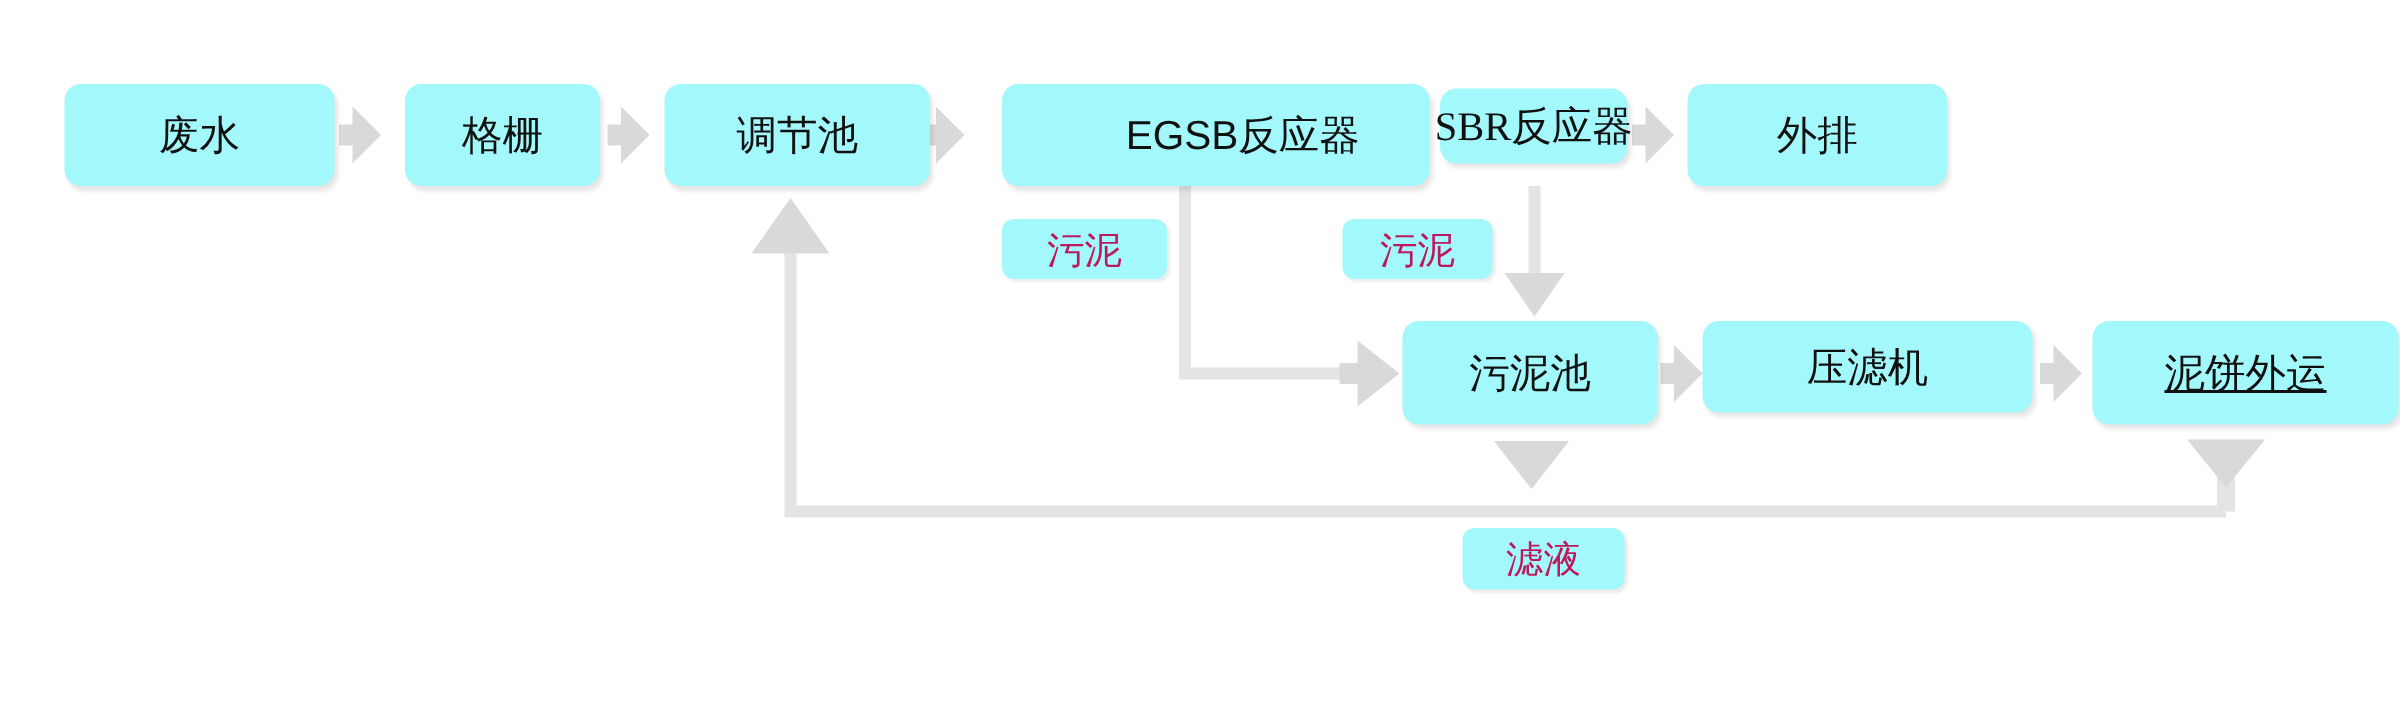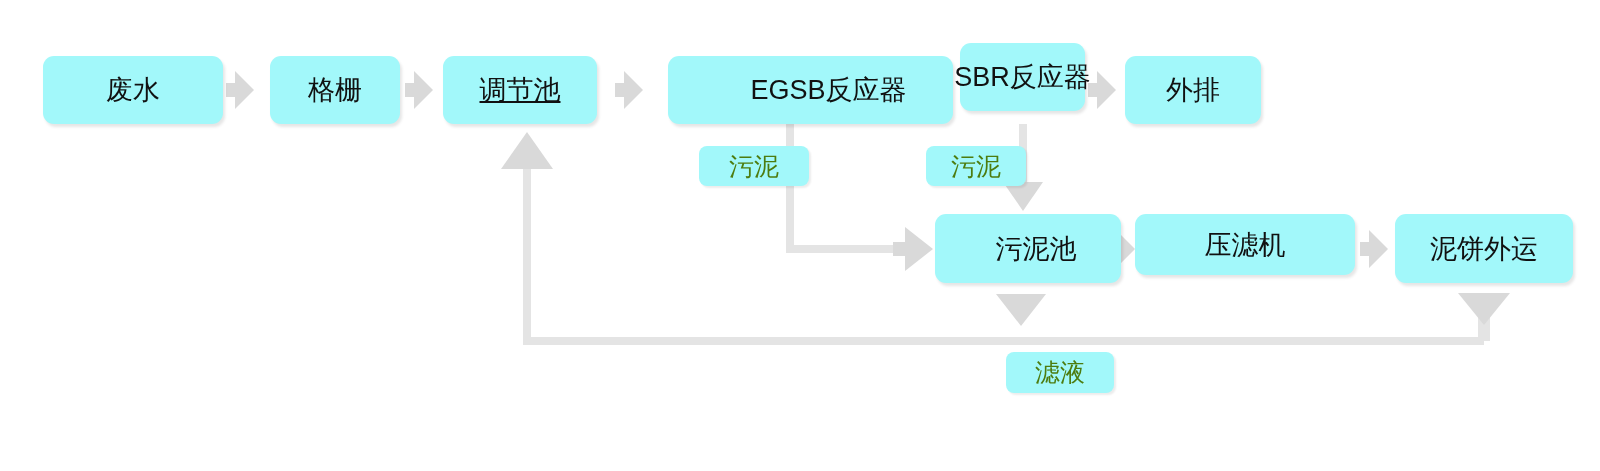--- a/index.html
+++ b/index.html
@@ -20,36 +20,35 @@
     display:flex; align-items:center; justify-content:center;
     font-size:27px; color:#111111;
     white-space:nowrap;
     box-shadow:2px 3px 3px rgba(0,0,0,0.10);
   }
   .slabel {
     position:absolute;
     background:#a2f8fa;
     border-radius:8px;
     display:flex; align-items:center; justify-content:center;
-    font-size:25px; color:#4d7c0f;
+    font-size:25px; color:#be185d;
     white-space:nowrap;
     box-shadow:2px 2px 2px rgba(0,0,0,0.08);
-    margin-left:31px;
   }
   
   .n-wastewater      { left:43px;   top:56px;  width:180px; height:68px; }
   .n-bar-screen      { left:270px;  top:56px;  width:130px; height:68px; }
-  .n-regulating-tank { left:443px;  top:56px;  width:154px; height:68px;text-decoration:underline; }
+  .n-regulating-tank { left:443px;  top:56px;  width:177px; height:68px; }
   .n-egsb-reactor    { left:668px;  top:56px;  width:249px; height:68px;padding-left:36px; }
-  .n-sbr-reactor     { left:960px;  top:43px;  width:125px; height:68px; }
-  .n-discharge       { left:1125px; top:56px;  width:136px; height:68px; }
+  .n-sbr-reactor     { left:960px;  top:59px;  width:125px; height:50px;font-family:Liberation Serif, serif; }
+  .n-discharge       { left:1125px; top:56px;  width:173px; height:68px; }
   
-  .n-sludge-tank     { left:935px;  top:214px; width:170px; height:69px;padding-left:16px; }
+  .n-sludge-tank     { left:935px;  top:214px; width:170px; height:69px; }
   .n-filter-press    { left:1135px; top:214px; width:220px; height:61px; }
-  .n-sludge-cake     { left:1395px; top:214px; width:178px; height:69px; }
+  .n-sludge-cake     { left:1395px; top:214px; width:204px; height:69px;text-decoration:underline; }
   
   .l-egsb-sludge     { left:668px;  top:146px; width:110px; height:40px; }
   .l-sbr-sludge      { left:895px;  top:146px; width:100px; height:40px; }
   .l-filtrate        { left:975px;  top:352px; width:108px; height:41px;text-align:center; }
 
   .line  { stroke:#e4e4e4; stroke-width:8; fill:none; }
   .thick { stroke:#e4e4e4; stroke-width:12; fill:none; }
   .head  { fill:#d9d9d9; }
 </style>
 </head>

